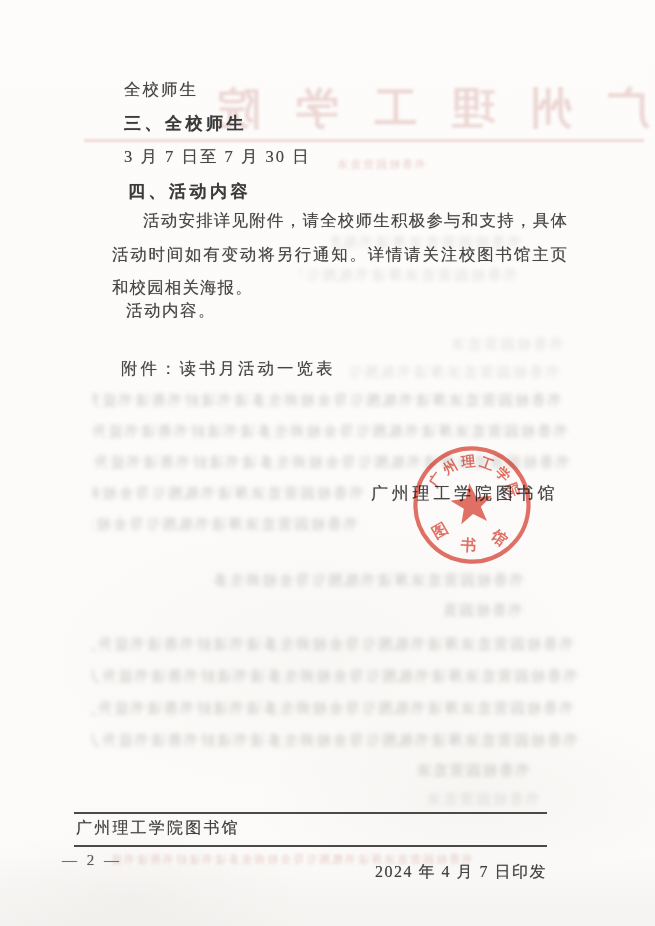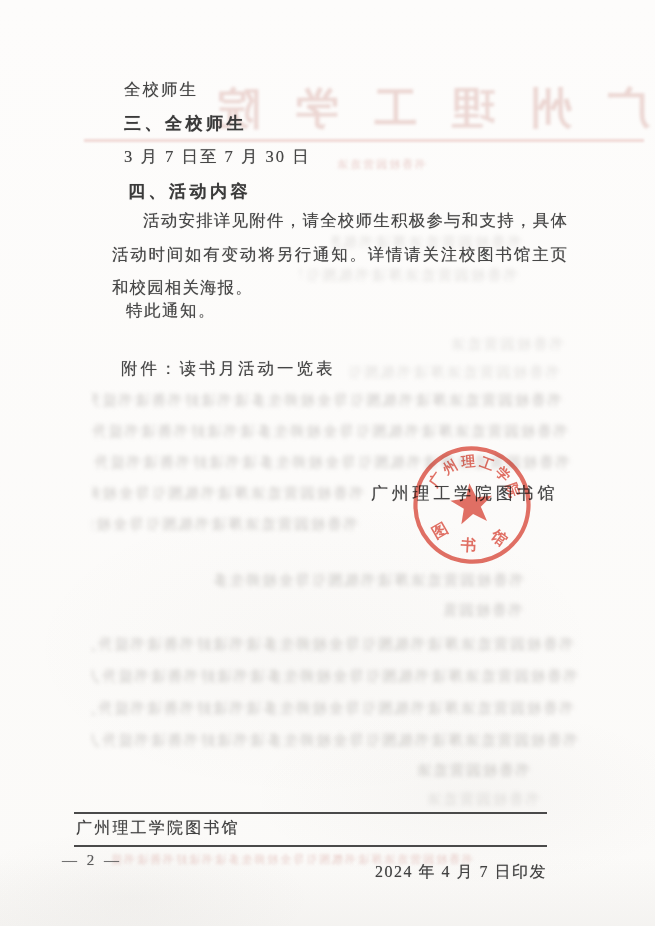--- a/index.html
+++ b/index.html
@@ -125,21 +125,21 @@
     <div class="t addressee">全校师生</div>
 
     <div class="t heading sec-time-h">三、全校师生</div>
 
     <div class="t sec-time-b">3 月 7 日至 7 月 30 日</div>
 
     <div class="t heading sec-cont-h">四、活动内容</div>
 
     <div class="para">活动安排详见附件，请全校师生积极参与和支持，具体活动时间如有变动将另行通知。详情请关注校图书馆主页和校园相关海报。</div>
 
-    <div class="t closing">特此通知。</div>
+    <div class="t closing">活动内容。</div>
 
     <div class="t attachment">附件：读书月活动一览表</div>
 
     <div class="t sign-org">广州理工学院图书馆</div>
 
 
     <div class="rule rule-top"></div>
     <div class="t footer-issuer">广州理工学院图书馆</div>
     <div class="footer-print">2024 年 4 月 7 日印发</div>
     <div class="rule rule-bottom"></div>

